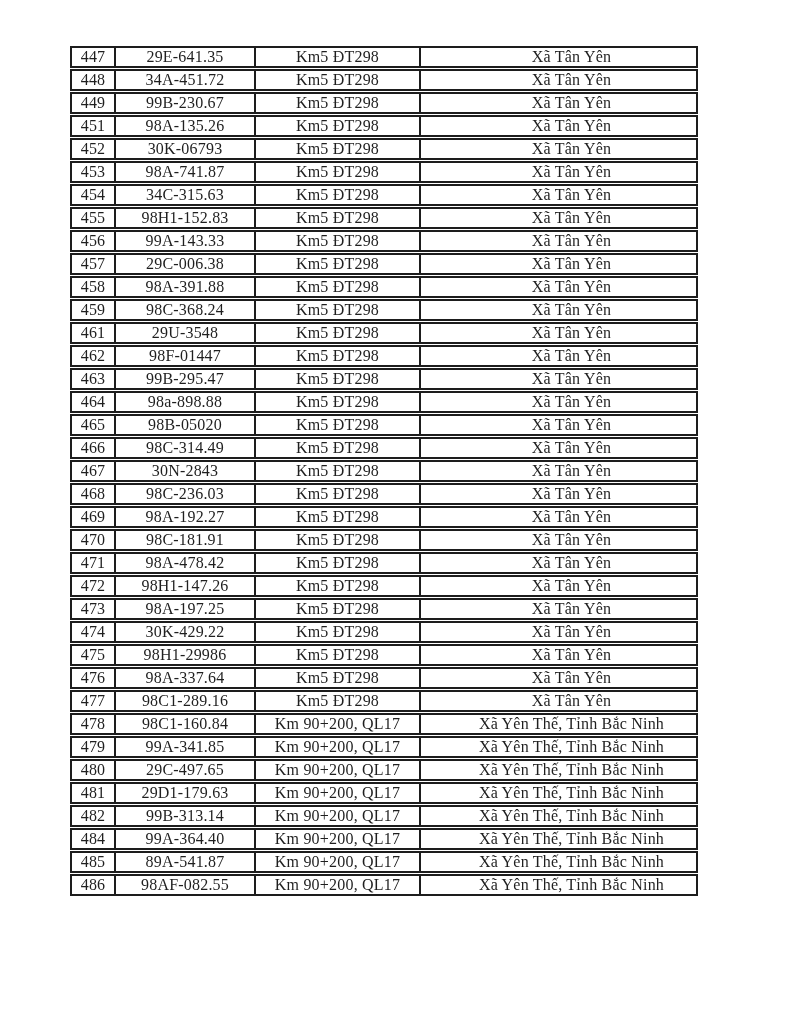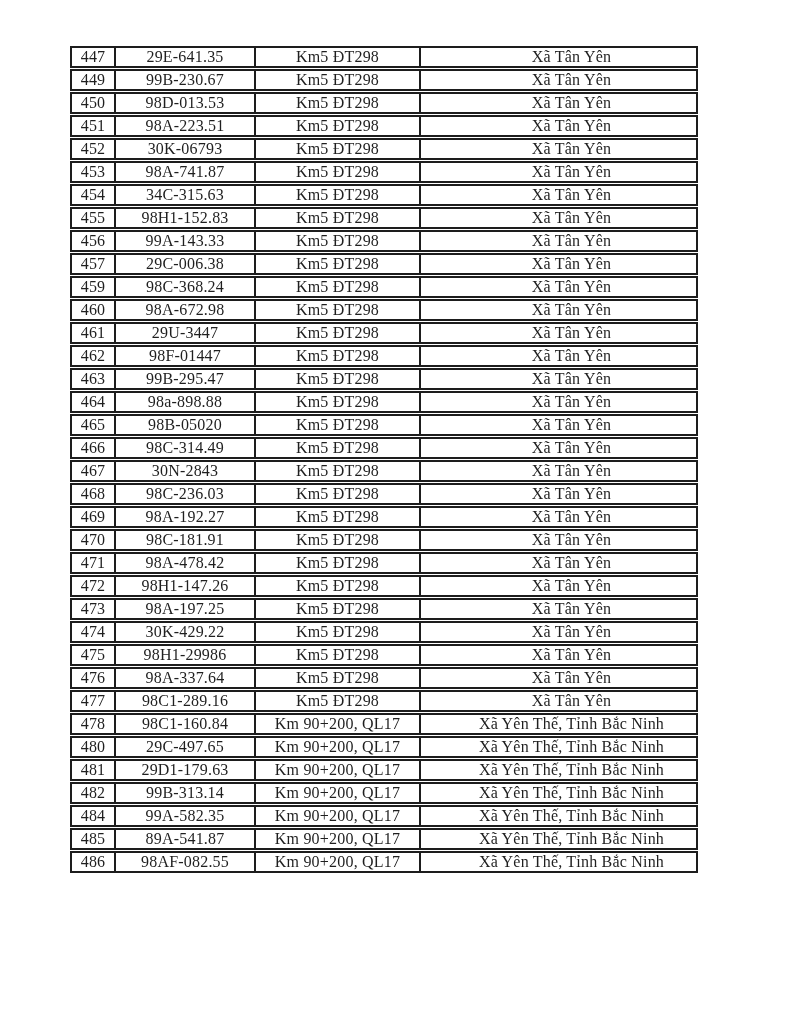--- a/index.html
+++ b/index.html
@@ -61,34 +61,34 @@
       <col class="c-place">
     </colgroup>
     <tbody>
         <tr>
           <td>447</td>
           <td>29E-641.35</td>
           <td>Km5 ĐT298</td>
           <td>Xã Tân Yên</td>
         </tr>
         <tr>
+          <td>448</td>
+          <td>34A-451.72</td>
+          <td>Km5 ĐT298</td>
+          <td>Xã Tân Yên</td>
+        </tr>
+        <tr>
           <td>449</td>
           <td>99B-230.67</td>
           <td>Km5 ĐT298</td>
           <td>Xã Tân Yên</td>
         </tr>
         <tr>
-          <td>450</td>
-          <td>98D-013.53</td>
-          <td>Km5 ĐT298</td>
-          <td>Xã Tân Yên</td>
-        </tr>
-        <tr>
           <td>451</td>
-          <td>98A-223.51</td>
+          <td>98A-135.26</td>
           <td>Km5 ĐT298</td>
           <td>Xã Tân Yên</td>
         </tr>
         <tr>
           <td>452</td>
           <td>30K-06793</td>
           <td>Km5 ĐT298</td>
           <td>Xã Tân Yên</td>
         </tr>
         <tr>
@@ -115,34 +115,34 @@
           <td>Km5 ĐT298</td>
           <td>Xã Tân Yên</td>
         </tr>
         <tr>
           <td>457</td>
           <td>29C-006.38</td>
           <td>Km5 ĐT298</td>
           <td>Xã Tân Yên</td>
         </tr>
         <tr>
+          <td>458</td>
+          <td>98A-391.88</td>
+          <td>Km5 ĐT298</td>
+          <td>Xã Tân Yên</td>
+        </tr>
+        <tr>
           <td>459</td>
           <td>98C-368.24</td>
           <td>Km5 ĐT298</td>
           <td>Xã Tân Yên</td>
         </tr>
         <tr>
-          <td>460</td>
-          <td>98A-672.98</td>
-          <td>Km5 ĐT298</td>
-          <td>Xã Tân Yên</td>
-        </tr>
-        <tr>
           <td>461</td>
-          <td>29U-3447</td>
+          <td>29U-3548</td>
           <td>Km5 ĐT298</td>
           <td>Xã Tân Yên</td>
         </tr>
         <tr>
           <td>462</td>
           <td>98F-01447</td>
           <td>Km5 ĐT298</td>
           <td>Xã Tân Yên</td>
         </tr>
         <tr>
@@ -235,40 +235,46 @@
           <td>Km5 ĐT298</td>
           <td>Xã Tân Yên</td>
         </tr>
         <tr>
           <td>478</td>
           <td>98C1-160.84</td>
           <td>Km 90+200, QL17</td>
           <td>Xã Yên Thế, Tỉnh Bắc Ninh</td>
         </tr>
         <tr>
+          <td>479</td>
+          <td>99A-341.85</td>
+          <td>Km 90+200, QL17</td>
+          <td>Xã Yên Thế, Tỉnh Bắc Ninh</td>
+        </tr>
+        <tr>
           <td>480</td>
           <td>29C-497.65</td>
           <td>Km 90+200, QL17</td>
           <td>Xã Yên Thế, Tỉnh Bắc Ninh</td>
         </tr>
         <tr>
           <td>481</td>
           <td>29D1-179.63</td>
           <td>Km 90+200, QL17</td>
           <td>Xã Yên Thế, Tỉnh Bắc Ninh</td>
         </tr>
         <tr>
           <td>482</td>
           <td>99B-313.14</td>
           <td>Km 90+200, QL17</td>
           <td>Xã Yên Thế, Tỉnh Bắc Ninh</td>
         </tr>
         <tr>
           <td>484</td>
-          <td>99A-582.35</td>
+          <td>99A-364.40</td>
           <td>Km 90+200, QL17</td>
           <td>Xã Yên Thế, Tỉnh Bắc Ninh</td>
         </tr>
         <tr>
           <td>485</td>
           <td>89A-541.87</td>
           <td>Km 90+200, QL17</td>
           <td>Xã Yên Thế, Tỉnh Bắc Ninh</td>
         </tr>
         <tr>

